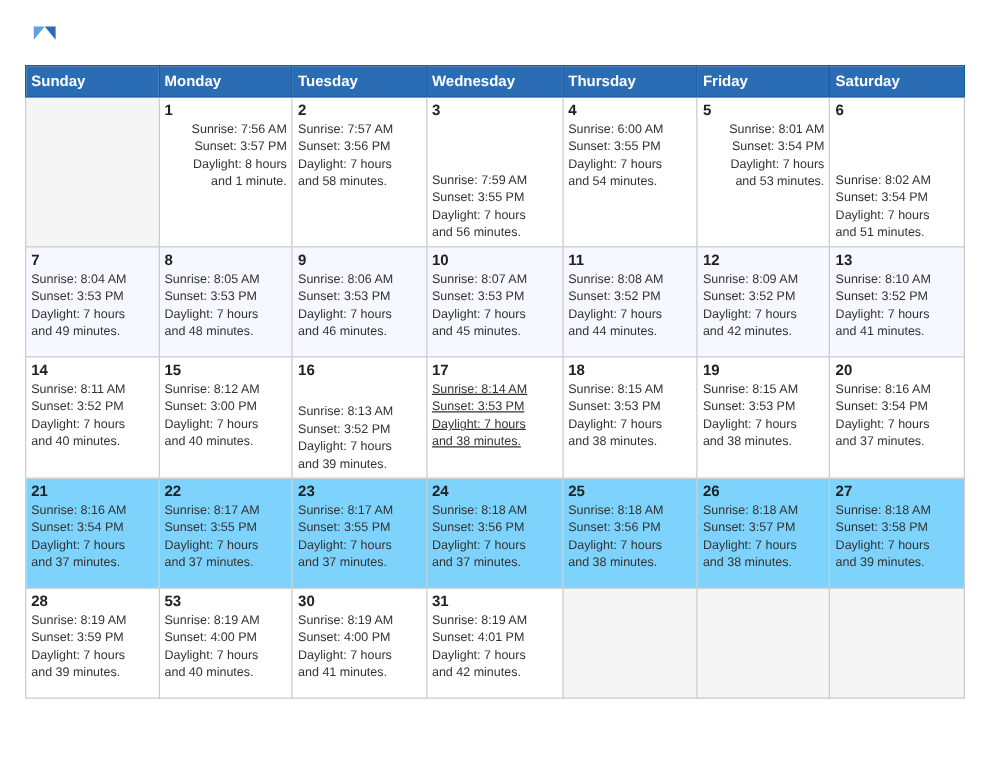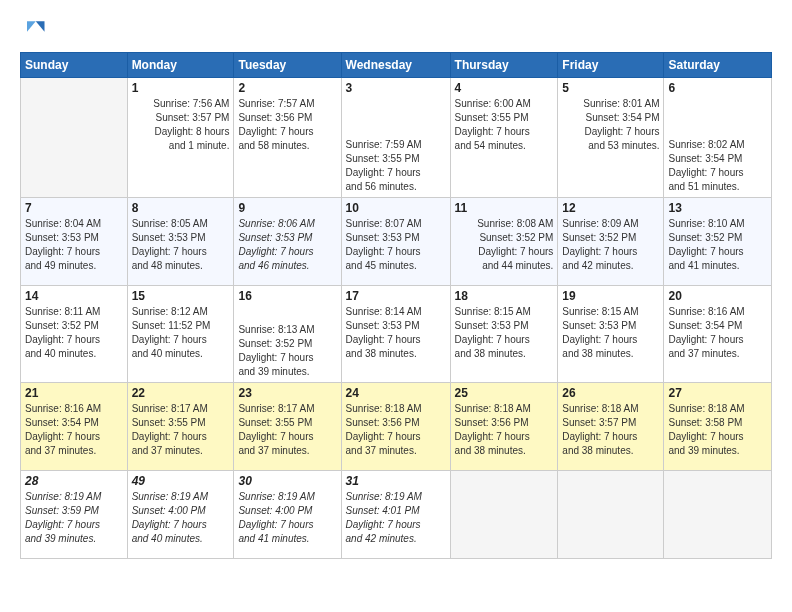--- a/index.html
+++ b/index.html
@@ -88,22 +88,22 @@
       color: #333;
       font-size: 10px;
       line-height: 1.4;
     }
     .calendar tr:nth-child(odd) td:not(.empty) {
       background: #fff;
     }
     .week-row-1 td:not(.empty) { background: #fff; }
     .week-row-2 td:not(.empty) { background: #f5f8ff; }
     .week-row-3 td:not(.empty) { background: #fff; }
-    .week-row-4 td:not(.empty) { background: #fef9c3; }
-    .week-row-5 td:not(.empty) { background: #fff; font-style: italic; }
+    .week-row-4 td:not(.empty) { background: #7dd3fc; }
+    .week-row-5 td:not(.empty) { background: #fff; }
   </style>
 </head>
 <body>
 
 <div class="container">
   <div class="header-top">
     <div class="logo">
       <svg class="logo-icon" viewBox="0 0 32 32">
         <polygon points="28,6 18,6 28,18" fill="#2a6db5"></polygon>
         <polygon points="18,6 8,6 8,18" fill="#5ba3e0"></polygon>
@@ -187,35 +187,35 @@
           </td>
           <td>
             <span class="day-num">8</span>
             <div class="day-info" style="white-space: pre-line;">Sunrise: 8:05 AM
 Sunset: 3:53 PM
 Daylight: 7 hours
 and 48 minutes.</div>
           </td>
           <td>
             <span class="day-num">9</span>
-            <div class="day-info" style="white-space: pre-line; font-style: italic;">Sunrise: 8:06 AM
+            <div class="day-info" style="white-space: pre-line;">Sunrise: 8:06 AM
 Sunset: 3:53 PM
 Daylight: 7 hours
 and 46 minutes.</div>
           </td>
           <td>
             <span class="day-num">10</span>
             <div class="day-info" style="white-space: pre-line;">Sunrise: 8:07 AM
 Sunset: 3:53 PM
 Daylight: 7 hours
 and 45 minutes.</div>
           </td>
           <td>
             <span class="day-num">11</span>
-            <div class="day-info" style="white-space: pre-line; text-align: right;">Sunrise: 8:08 AM
+            <div class="day-info" style="white-space: pre-line;">Sunrise: 8:08 AM
 Sunset: 3:52 PM
 Daylight: 7 hours
 and 44 minutes.</div>
           </td>
           <td>
             <span class="day-num">12</span>
             <div class="day-info" style="white-space: pre-line;">Sunrise: 8:09 AM
 Sunset: 3:52 PM
 Daylight: 7 hours
 and 42 minutes.</div>
@@ -232,34 +232,34 @@
           <td>
             <span class="day-num">14</span>
             <div class="day-info" style="white-space: pre-line;">Sunrise: 8:11 AM
 Sunset: 3:52 PM
 Daylight: 7 hours
 and 40 minutes.</div>
           </td>
           <td>
             <span class="day-num">15</span>
             <div class="day-info" style="white-space: pre-line;">Sunrise: 8:12 AM
-Sunset: 11:52 PM
+Sunset: 3:00 PM
 Daylight: 7 hours
 and 40 minutes.</div>
           </td>
           <td>
             <span class="day-num">16</span>
             <div class="day-info" style="white-space: pre-line; margin-top: 20px;">Sunrise: 8:13 AM
 Sunset: 3:52 PM
 Daylight: 7 hours
 and 39 minutes.</div>
           </td>
           <td>
             <span class="day-num">17</span>
-            <div class="day-info" style="white-space: pre-line;">Sunrise: 8:14 AM
+            <div class="day-info" style="white-space: pre-line; text-decoration: underline;">Sunrise: 8:14 AM
 Sunset: 3:53 PM
 Daylight: 7 hours
 and 38 minutes.</div>
           </td>
           <td>
             <span class="day-num">18</span>
             <div class="day-info" style="white-space: pre-line;">Sunrise: 8:15 AM
 Sunset: 3:53 PM
 Daylight: 7 hours
 and 38 minutes.</div>
@@ -332,21 +332,21 @@
         </tr>
         <tr class="week-row-5">
           <td>
             <span class="day-num">28</span>
             <div class="day-info" style="white-space: pre-line;">Sunrise: 8:19 AM
 Sunset: 3:59 PM
 Daylight: 7 hours
 and 39 minutes.</div>
           </td>
           <td>
-            <span class="day-num">49</span>
+            <span class="day-num">53</span>
             <div class="day-info" style="white-space: pre-line;">Sunrise: 8:19 AM
 Sunset: 4:00 PM
 Daylight: 7 hours
 and 40 minutes.</div>
           </td>
           <td>
             <span class="day-num">30</span>
             <div class="day-info" style="white-space: pre-line;">Sunrise: 8:19 AM
 Sunset: 4:00 PM
 Daylight: 7 hours

